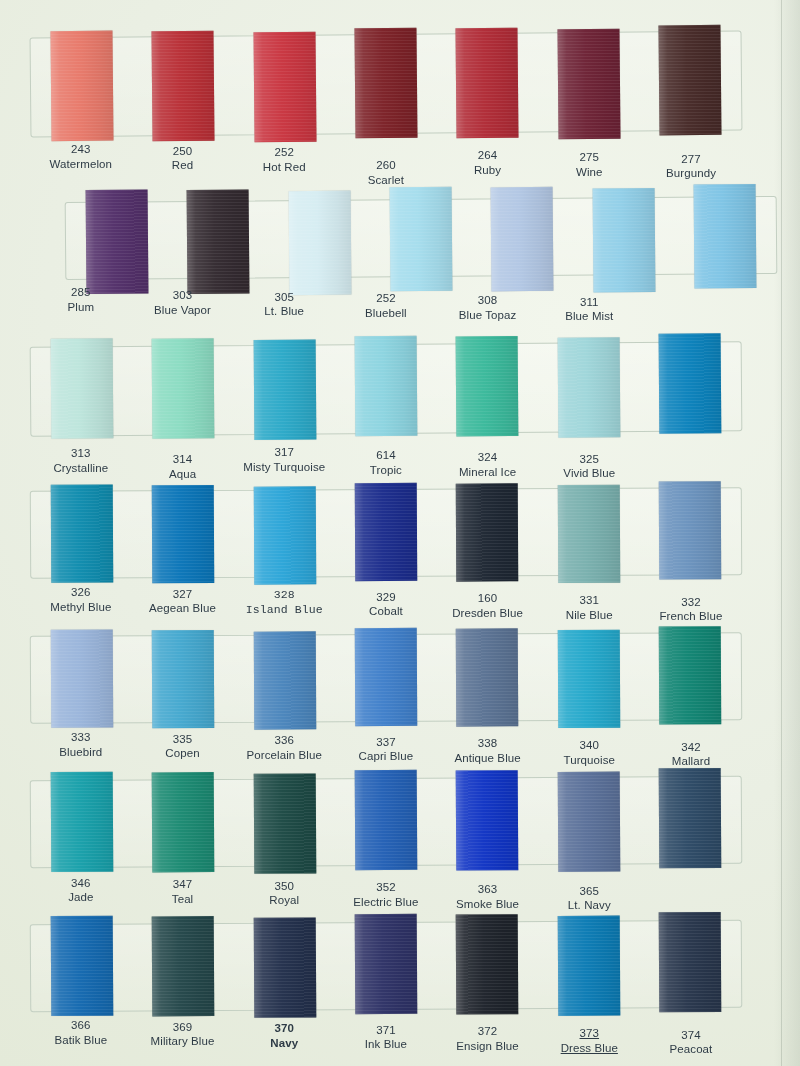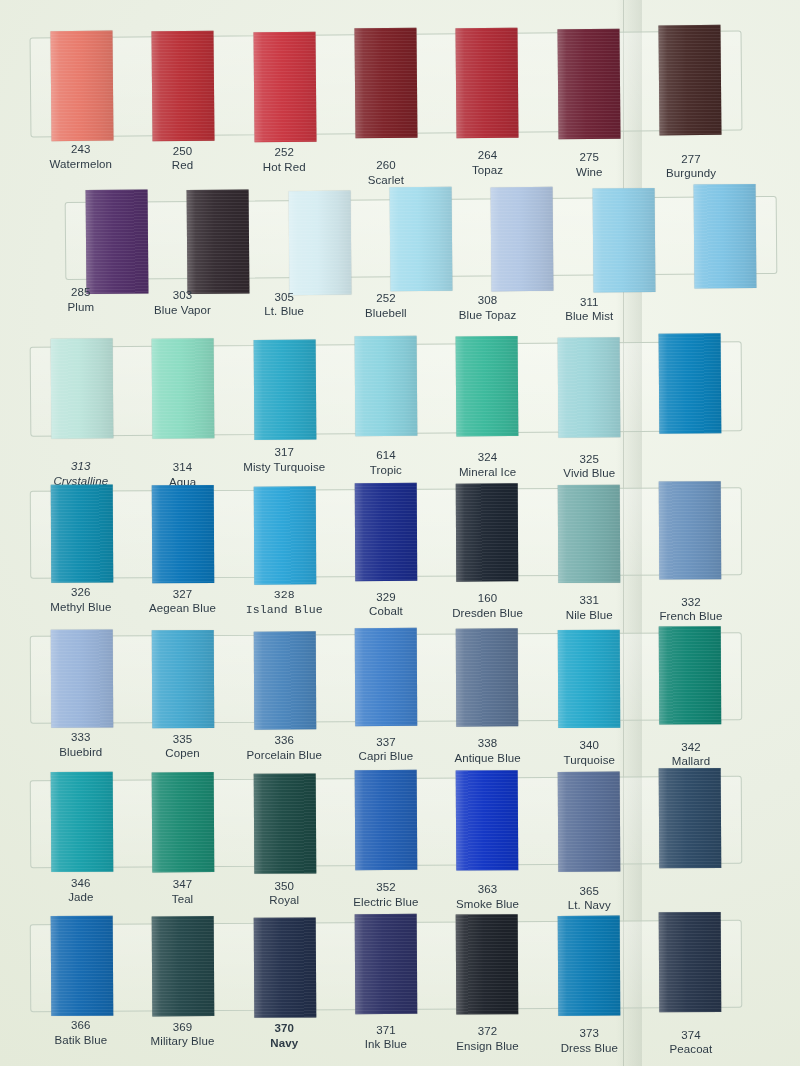--- a/index.html
+++ b/index.html
@@ -31,21 +31,21 @@
     top: 0;
     right: 18px;
     width: 1px;
     height: 1066px;
     background: rgba(140,155,140,0.35);
   }
   .sheet {
     position: absolute;
     left: 0;
     top: 0;
-    width: 642px;
+    width: 800px;
     height: 1066px;
   }
 
   .row {
     position: absolute;
     left: 30px;
     width: 712px;
   }
 
   
@@ -172,21 +172,21 @@
           <div class="label" style="margin-top: 3.2px; color: rgb(46, 59, 70);">
             <span class="code">252</span>
             <span class="name">Hot Red</span>
           </div>
           <div class="label" style="margin-top: 16px; color: rgb(46, 59, 70);">
             <span class="code">260</span>
             <span class="name">Scarlet</span>
           </div>
           <div class="label" style="margin-top: 6.4px; color: rgb(46, 59, 70);">
             <span class="code">264</span>
-            <span class="name">Topaz</span>
+            <span class="name">Ruby</span>
           </div>
           <div class="label" style="margin-top: 8px; color: rgb(46, 59, 70);">
             <span class="code">275</span>
             <span class="name">Wine</span>
           </div>
           <div class="label" style="margin-top: 9.6px; color: rgb(46, 59, 70);">
             <span class="code">277</span>
             <span class="name">Burgundy</span>
           </div>
         </div>
@@ -264,25 +264,25 @@
             </div>
             <div class="cell">
               <div class="ribbon" title="Mineral Ice" style="background: rgb(159, 214, 218); margin-top: 1.5px;"></div>
             </div>
             <div class="cell">
               <div class="ribbon" title="Vivid Blue" style="background: rgb(11, 130, 188); margin-top: -1.5px;"></div>
             </div>
           </div>
         </div>
         <div class="labels" style="top: 98px;">
-          <div class="label" style="margin-top: 17px; color: rgb(46, 59, 70); font-style: italic;">
+          <div class="label" style="margin-top: 4px; color: rgb(46, 59, 70);">
             <span class="code">313</span>
             <span class="name">Crystalline</span>
           </div>
-          <div class="label" style="margin-top: 18px; color: rgb(46, 59, 70);">
+          <div class="label" style="margin-top: 10px; color: rgb(46, 59, 70);">
             <span class="code">314</span>
             <span class="name">Aqua</span>
           </div>
           <div class="label" style="margin-top: 3.2px; color: rgb(46, 59, 70);">
             <span class="code">317</span>
             <span class="name">Misty Turquoise</span>
           </div>
           <div class="label" style="margin-top: 6.4px; color: rgb(46, 59, 70);">
             <span class="code">614</span>
             <span class="name">Tropic</span>
@@ -504,21 +504,21 @@
             <span class="name">Navy</span>
           </div>
           <div class="label" style="margin-top: 4.8px; color: rgb(46, 59, 70);">
             <span class="code">371</span>
             <span class="name">Ink Blue</span>
           </div>
           <div class="label" style="margin-top: 6.4px; color: rgb(46, 59, 70);">
             <span class="code">372</span>
             <span class="name">Ensign Blue</span>
           </div>
-          <div class="label" style="margin-top: 8px; color: rgb(46, 59, 70);">
+          <div class="label" style="margin-top: 8px; color: rgb(46, 59, 70); text-decoration: underline;">
             <span class="code">373</span>
             <span class="name">Dress Blue</span>
           </div>
           <div class="label" style="margin-top: 9.6px; color: rgb(46, 59, 70);">
             <span class="code">374</span>
             <span class="name">Peacoat</span>
           </div>
         </div>
       </div>
     </div>

